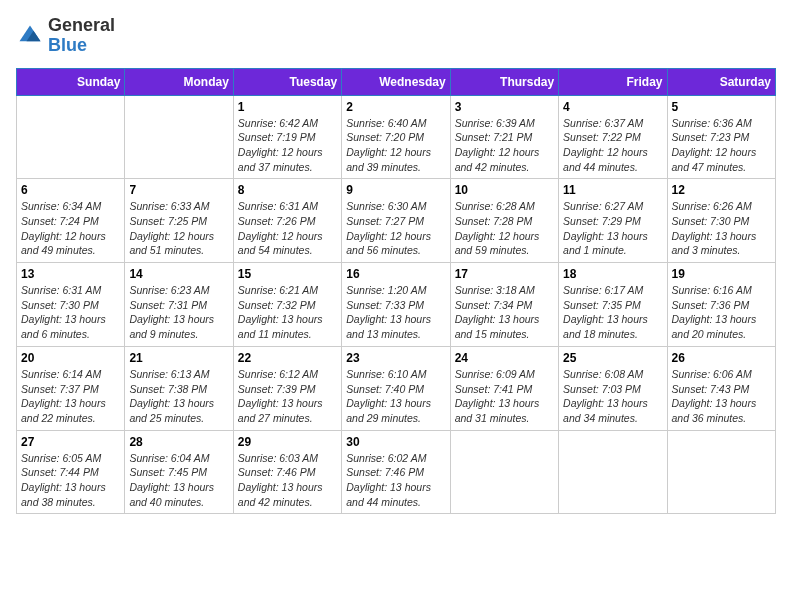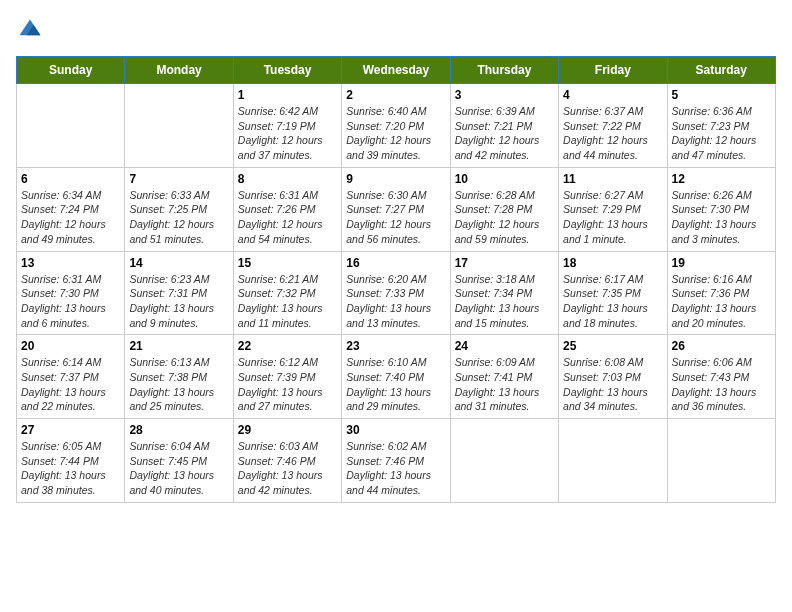--- a/index.html
+++ b/index.html
@@ -44,24 +44,24 @@
       font-size: 14px;
       color: #555;
       font-weight: normal;
     }
     .calendar {
       width: 100%;
       border-collapse: collapse;
       font-size: 11px;
     }
     .calendar thead th {
-      background-color: #4d7c0f;
+      background-color: #6d28d9;
       color: #fff;
       padding: 6px 4px;
-      text-align: center;
+      text-align: right;
       font-size: 12px;
       font-weight: bold;
       border: 1px solid #2e7bc4;
     }
     .calendar tbody td {
       border: 1px solid #ccc;
       vertical-align: top;
       padding: 4px;
       width: 108px;
       min-height: 80px;
@@ -87,20 +87,24 @@
   </style>
 </head>
 <body>
 
 <div class="header">
   <div class="logo">
     <svg class="logo-icon" viewBox="0 0 32 32" xmlns="http://www.w3.org/2000/svg">
       <polygon points="16,4 28,22 4,22" fill="#2e7bc4"></polygon>
       <polygon points="20,10 28,22 12,22" fill="#1a5a96"></polygon>
     </svg>
+    <div class="logo-text">
+      <span class="general">General</span><br>
+      <span class="blue">Blue</span>
+    </div>
   </div>
   <div class="title-block">
     <h1></h1>
     <h2></h2>
   </div>
 </div>
 
 <table class="calendar">
   <thead>
     <tr>
@@ -237,21 +241,21 @@
         <span class="day-number">15</span>
         <div class="day-info">
           <span>Sunrise: 6:21 AM</span><br>
           <span>Sunset: 7:32 PM</span><br>
           <span>Daylight: 13 hours and 11 minutes.</span>
         </div>
       </td>
         <td>
         <span class="day-number">16</span>
         <div class="day-info">
-          <span>Sunrise: 6:20 AM</span><br>
+          <span>Sunrise: 1:20 AM</span><br>
           <span>Sunset: 7:33 PM</span><br>
           <span>Daylight: 13 hours and 13 minutes.</span>
         </div>
       </td>
         <td>
         <span class="day-number">17</span>
         <div class="day-info">
           <span>Sunrise: 3:18 AM</span><br>
           <span>Sunset: 7:34 PM</span><br>
           <span>Daylight: 13 hours and 15 minutes.</span>

